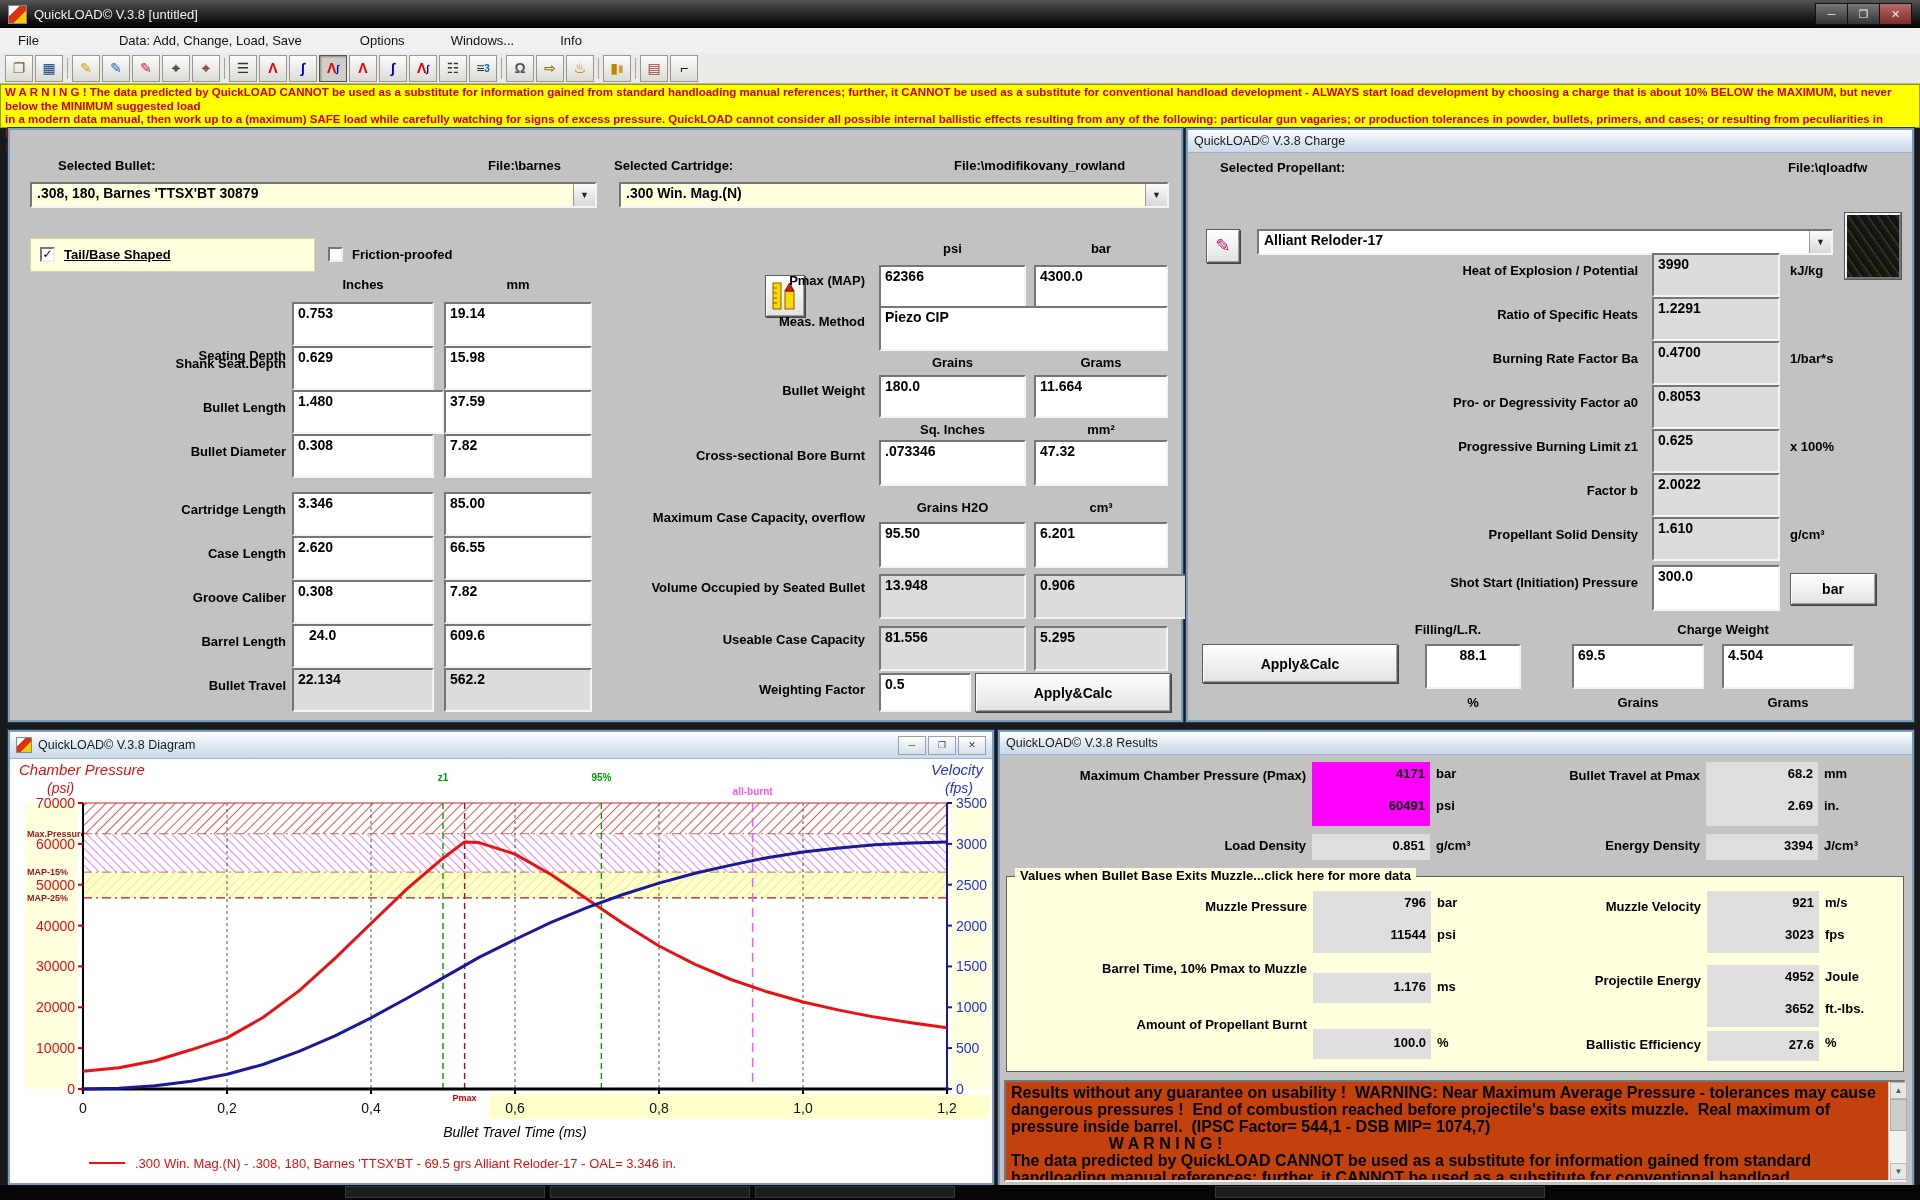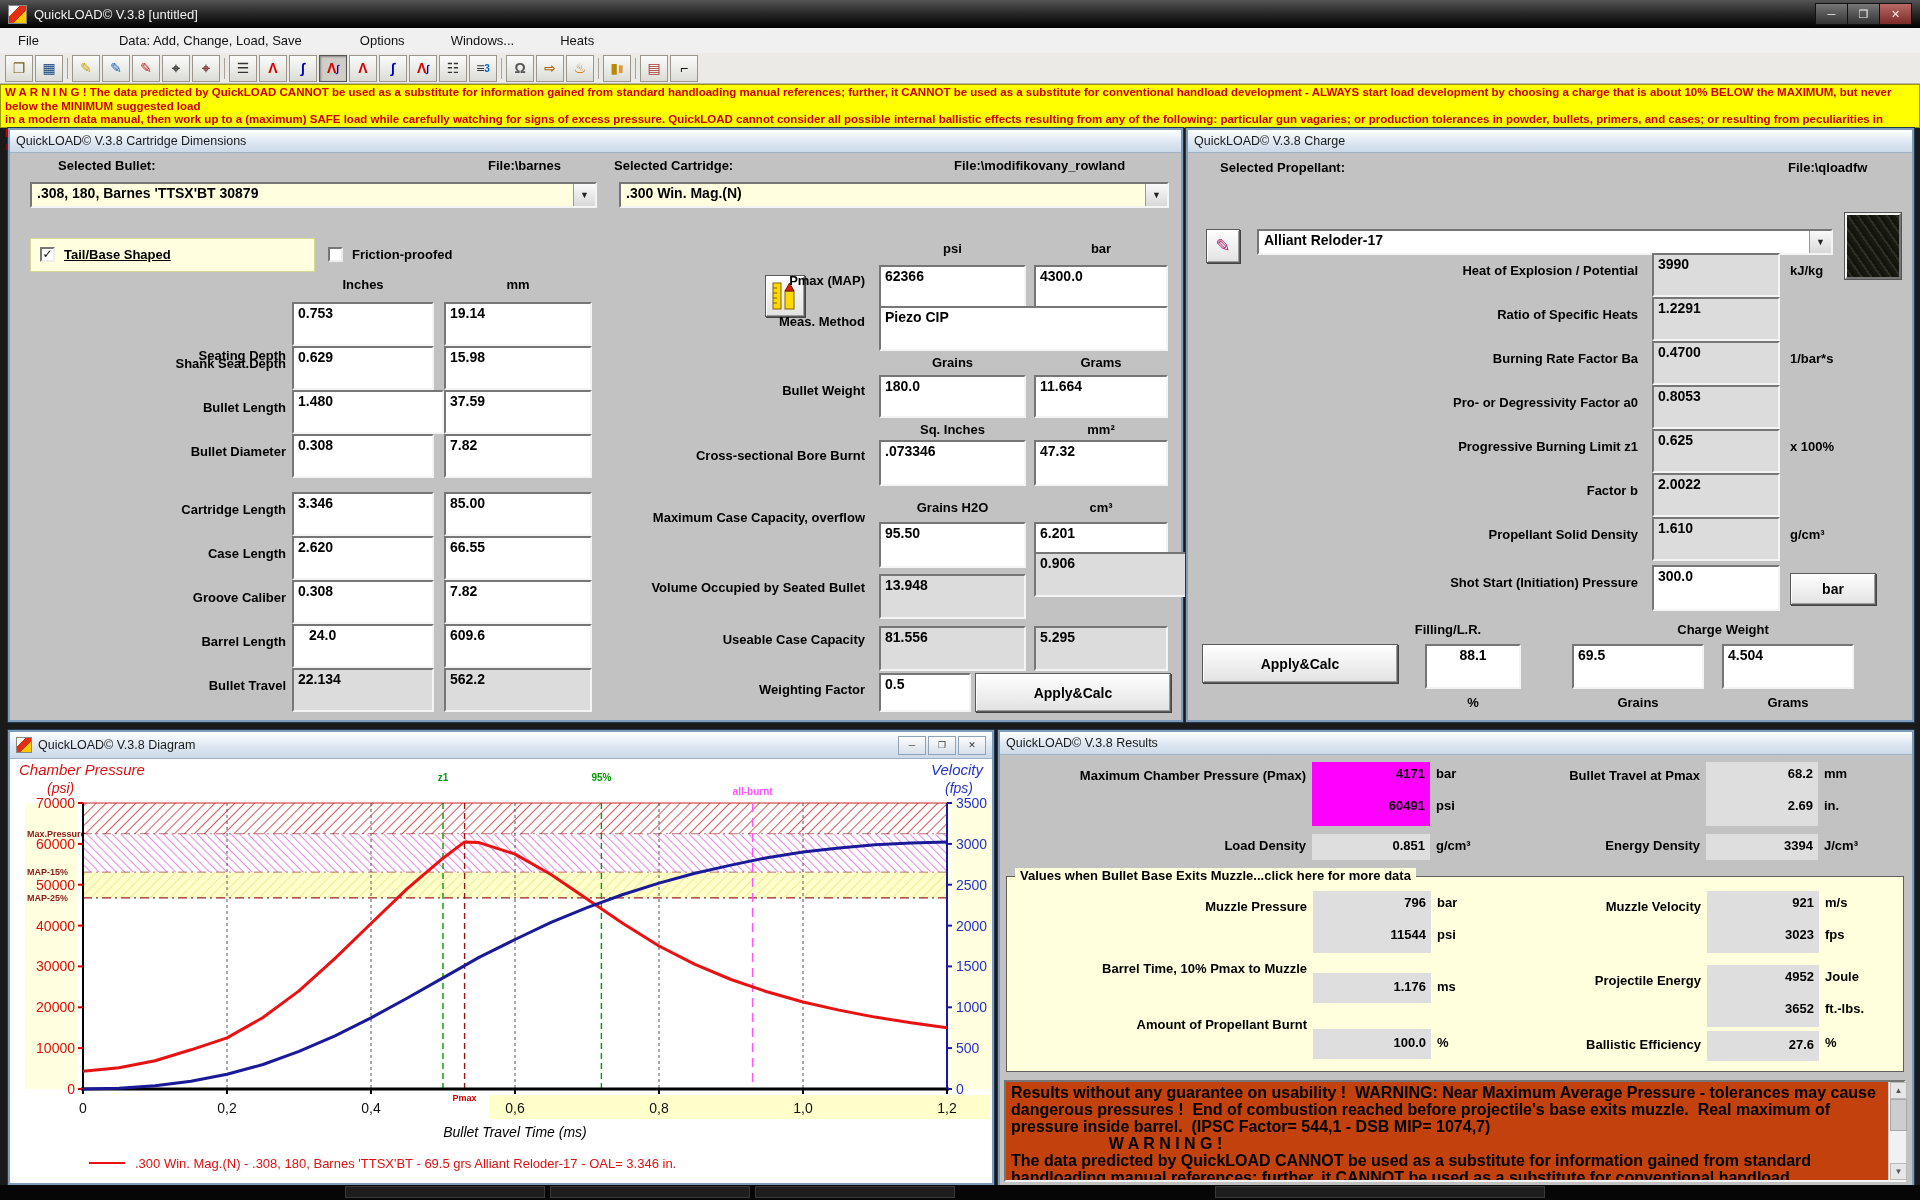--- a/index.html
+++ b/index.html
@@ -64,21 +64,21 @@
     <div class="wbtn" style="left:1815px;">─</div>
     <div class="wbtn" style="left:1847px;">❐</div>
     <div class="wbtn close" style="left:1879px;">✕</div>
   </div>
 
   <div id="menubar">
     <span class="mitem" style="margin-left:8px;">File</span>
     <span class="mitem" style="margin-left:60px;">Data: Add, Change, Load, Save</span>
     <span class="mitem" style="margin-left:38px;">Options</span>
     <span class="mitem" style="margin-left:26px;">Windows...</span>
-    <span class="mitem" style="margin-left:26px;">Heats</span>
+    <span class="mitem" style="margin-left:26px;">Info</span>
   </div>
 
   <div id="toolbar">
       <div class="tbtn">
         <span style="color: rgb(122, 92, 16);">❐</span>
       </div>
       <div class="tbtn">
         <span style="color: rgb(22, 70, 126);">▦</span>
       </div>
       <div class="tsep"></div>
@@ -152,21 +152,20 @@
       </div>
     </div>
 
   <div id="warnbar">
     <div>W A R N I N G ! The data predicted by QuickLOAD CANNOT be used as a substitute for information gained from standard handloading manual references; further, it CANNOT be used as a substitute for conventional handload development - ALWAYS start load development by choosing a charge that is about 10% BELOW the MAXIMUM, but never below the MINIMUM suggested load</div>
     <div>in a modern data manual, then work up to a (maximum) SAFE load while carefully watching for signs of excess pressure. QuickLOAD cannot consider all possible internal ballistic effects resulting from any of the following: particular gun vagaries; or production tolerances in powder, bullets, primers, and cases; or resulting from peculiarities in handloading and techniques. If you</div>
     <div class="l3">read this and agree to the above-stated terms, you may switch off this text by typing the words I AGREE into the &gt;Meas.Method&lt; entry field.</div>
   </div>
 
   <div class="win" style="left:8px;top:128px;width:1175px;height:594px;">
-    <div class="wtitle">QuickLOAD© V.3.8 Cartridge Dimensions</div>
     <div class="wcontent">
       <div class="lbl" style="left:48px;top:6px;">Selected Bullet:</div>
       <div class="lbl" style="left:478px;top:6px;">File:\barnes</div>
       <div class="lbl" style="left:604px;top:6px;">Selected Cartridge:</div>
       <div class="lbl" style="left:944px;top:6px;">File:\modifikovany_rowland</div>
 
       <div class="dd" style="left:20px;top:30px;width:567px;height:26px;">
         <span class="ddtext">.308, 180, Barnes 'TTSX'BT 30879</span>
         <span class="ddarrow">▼</span>
       </div>
@@ -242,21 +241,21 @@
       <div class="lbl lblr" style="left:555px;top:296px;width:300px;">Cross-sectional Bore Burnt</div>
       <div class="fld" style="left:869px;top:288px;width:147px;height:46px;">.073346</div>
       <div class="fld" style="left:1024px;top:288px;width:134px;height:46px;">47.32</div>
       <div class="lbl lblc" style="left:869px;top:348px;width:147px;">Grains H2O</div>
       <div class="lbl lblc" style="left:1024px;top:348px;width:134px;">cm³</div>
       <div class="lbl lblr" style="left:555px;top:358px;width:300px;">Maximum Case Capacity, overflow</div>
       <div class="fld" style="left:869px;top:370px;width:147px;height:46px;">95.50</div>
       <div class="fld" style="left:1024px;top:370px;width:134px;height:46px;">6.201</div>
       <div class="lbl lblr" style="left:555px;top:428px;width:300px;">Volume Occupied by Seated Bullet</div>
       <div class="fld ro" style="left:869px;top:422px;width:147px;height:45px;">13.948</div>
-      <div class="fld ro" style="left:1024px;top:400px;width:157px;height:45px;">0.906</div>
+      <div class="fld ro" style="left:1024px;top:422px;width:157px;height:45px;">0.906</div>
       <div class="lbl lblr" style="left:555px;top:480px;width:300px;">Useable Case Capacity</div>
       <div class="fld ro" style="left:869px;top:474px;width:147px;height:45px;">81.556</div>
       <div class="fld ro" style="left:1024px;top:474px;width:134px;height:45px;">5.295</div>
       <div class="lbl lblr" style="left:555px;top:530px;width:300px;">Weighting Factor</div>
       <div class="fld" style="left:869px;top:521px;width:92px;height:39px;">0.5</div>
       <div class="btn3d" style="left:965px;top:521px;width:196px;height:39px;">Apply&amp;Calc</div>
     </div>
   </div>
 
   <div class="win" style="left:1186px;top:128px;width:728px;height:594px;">

